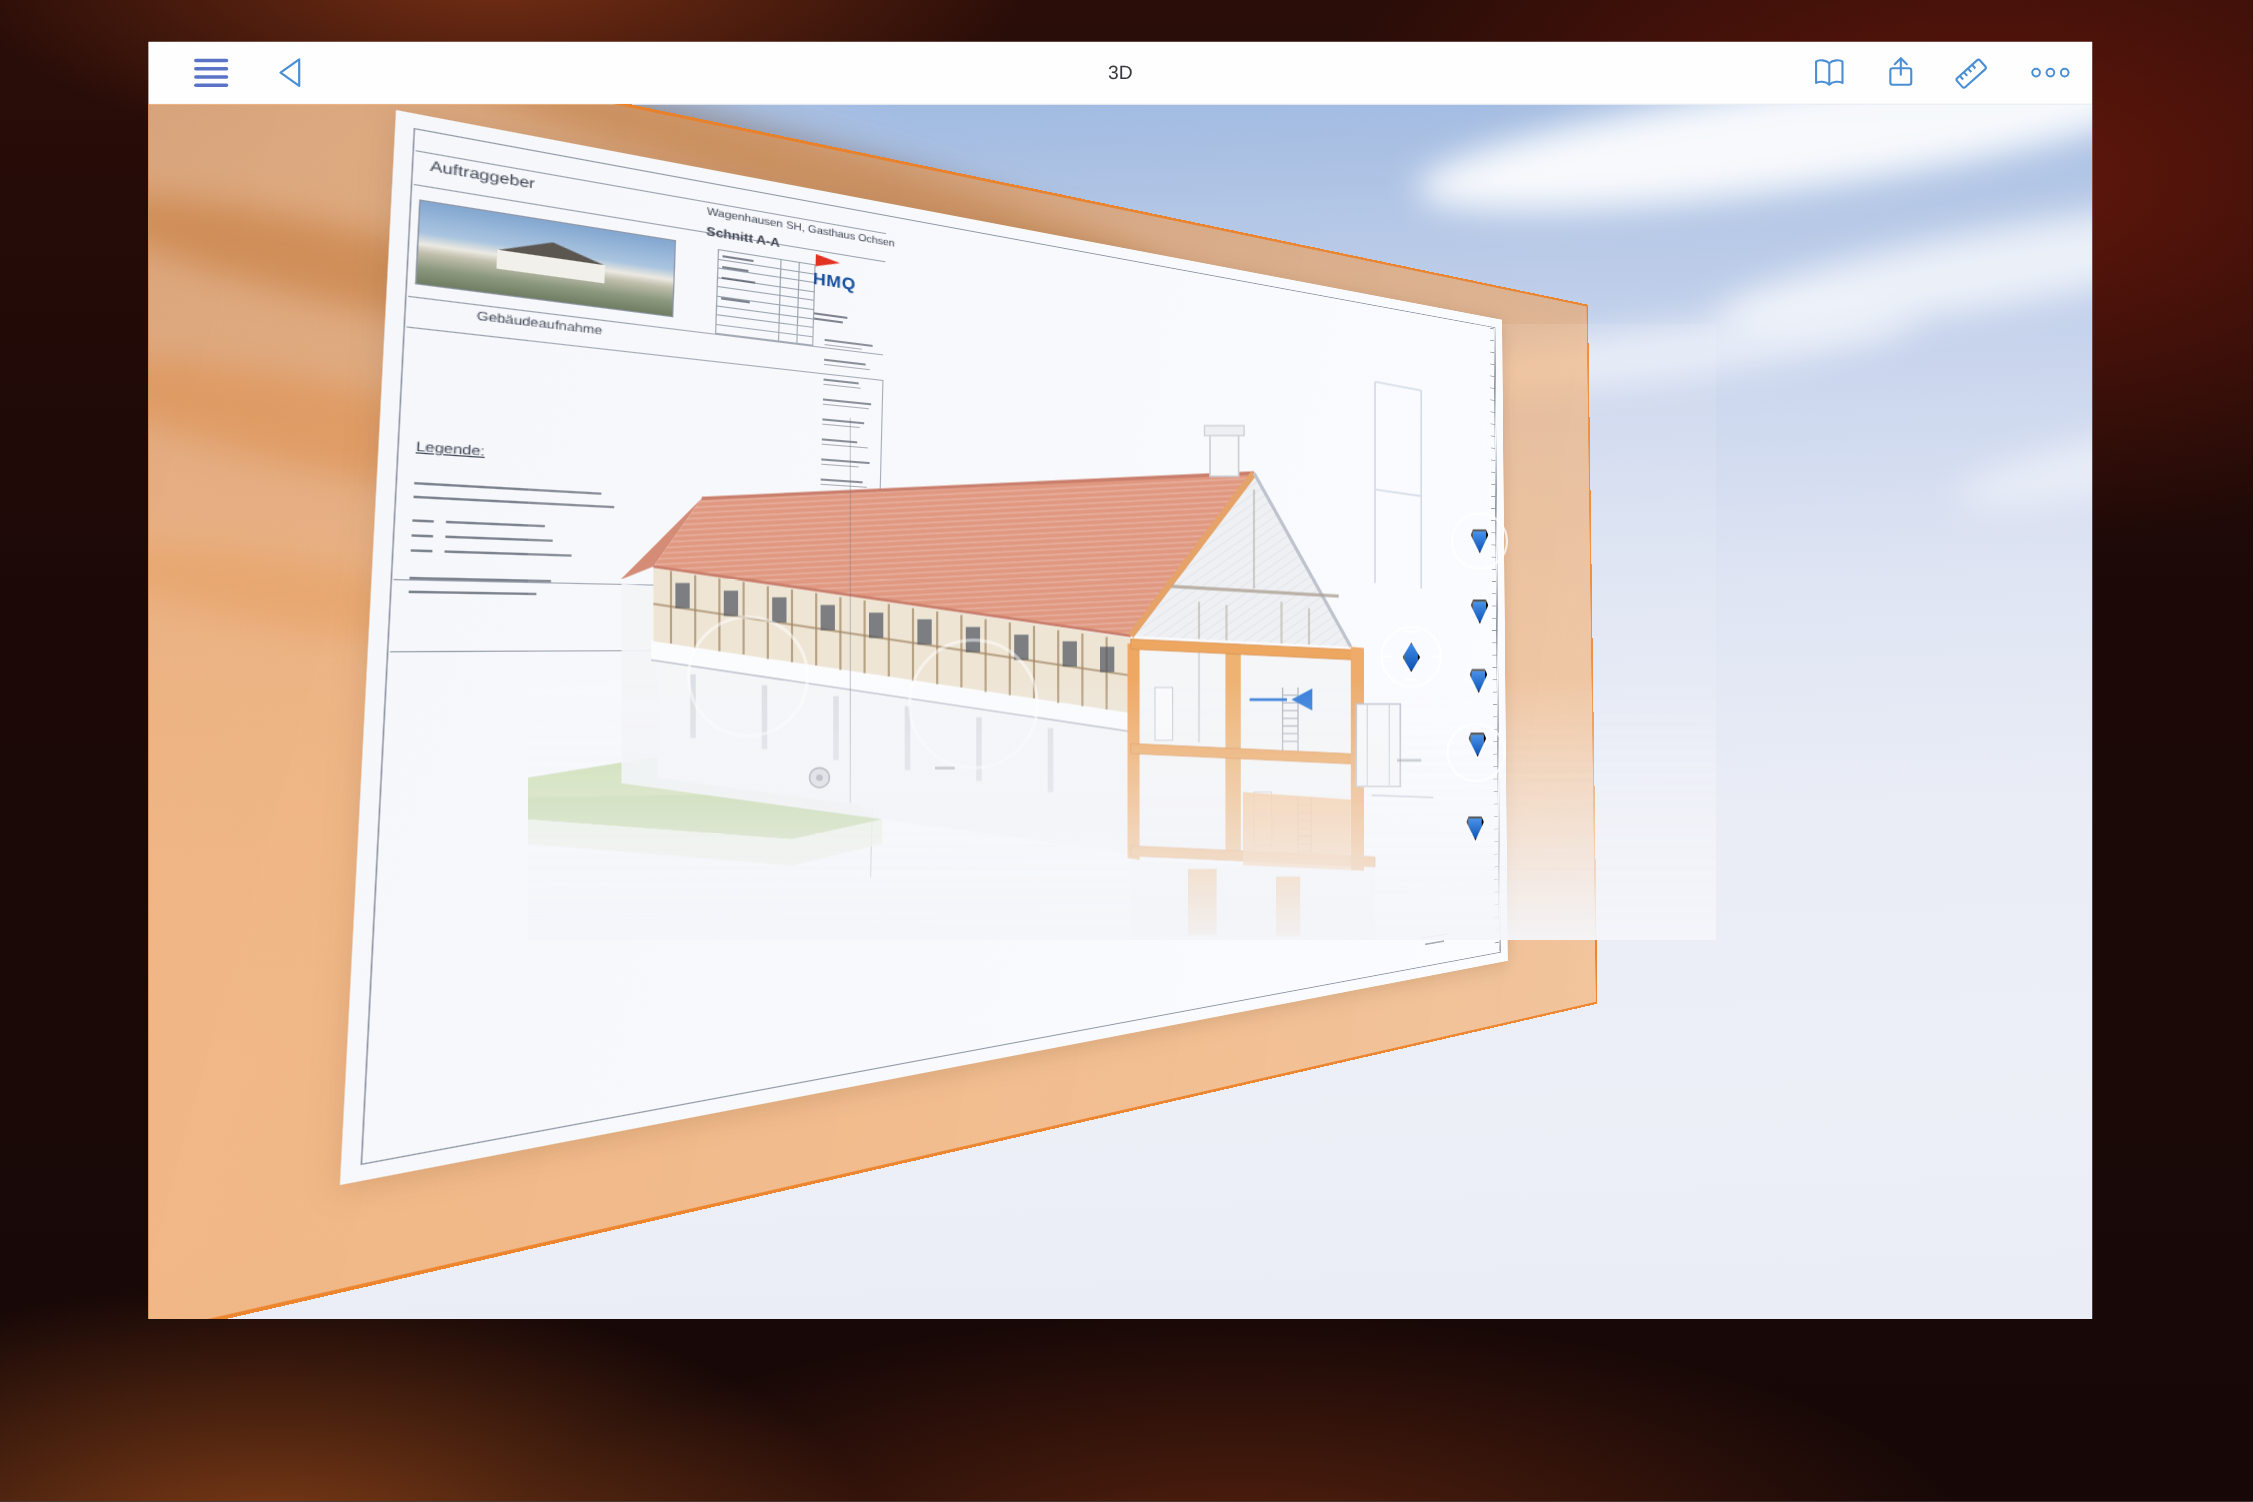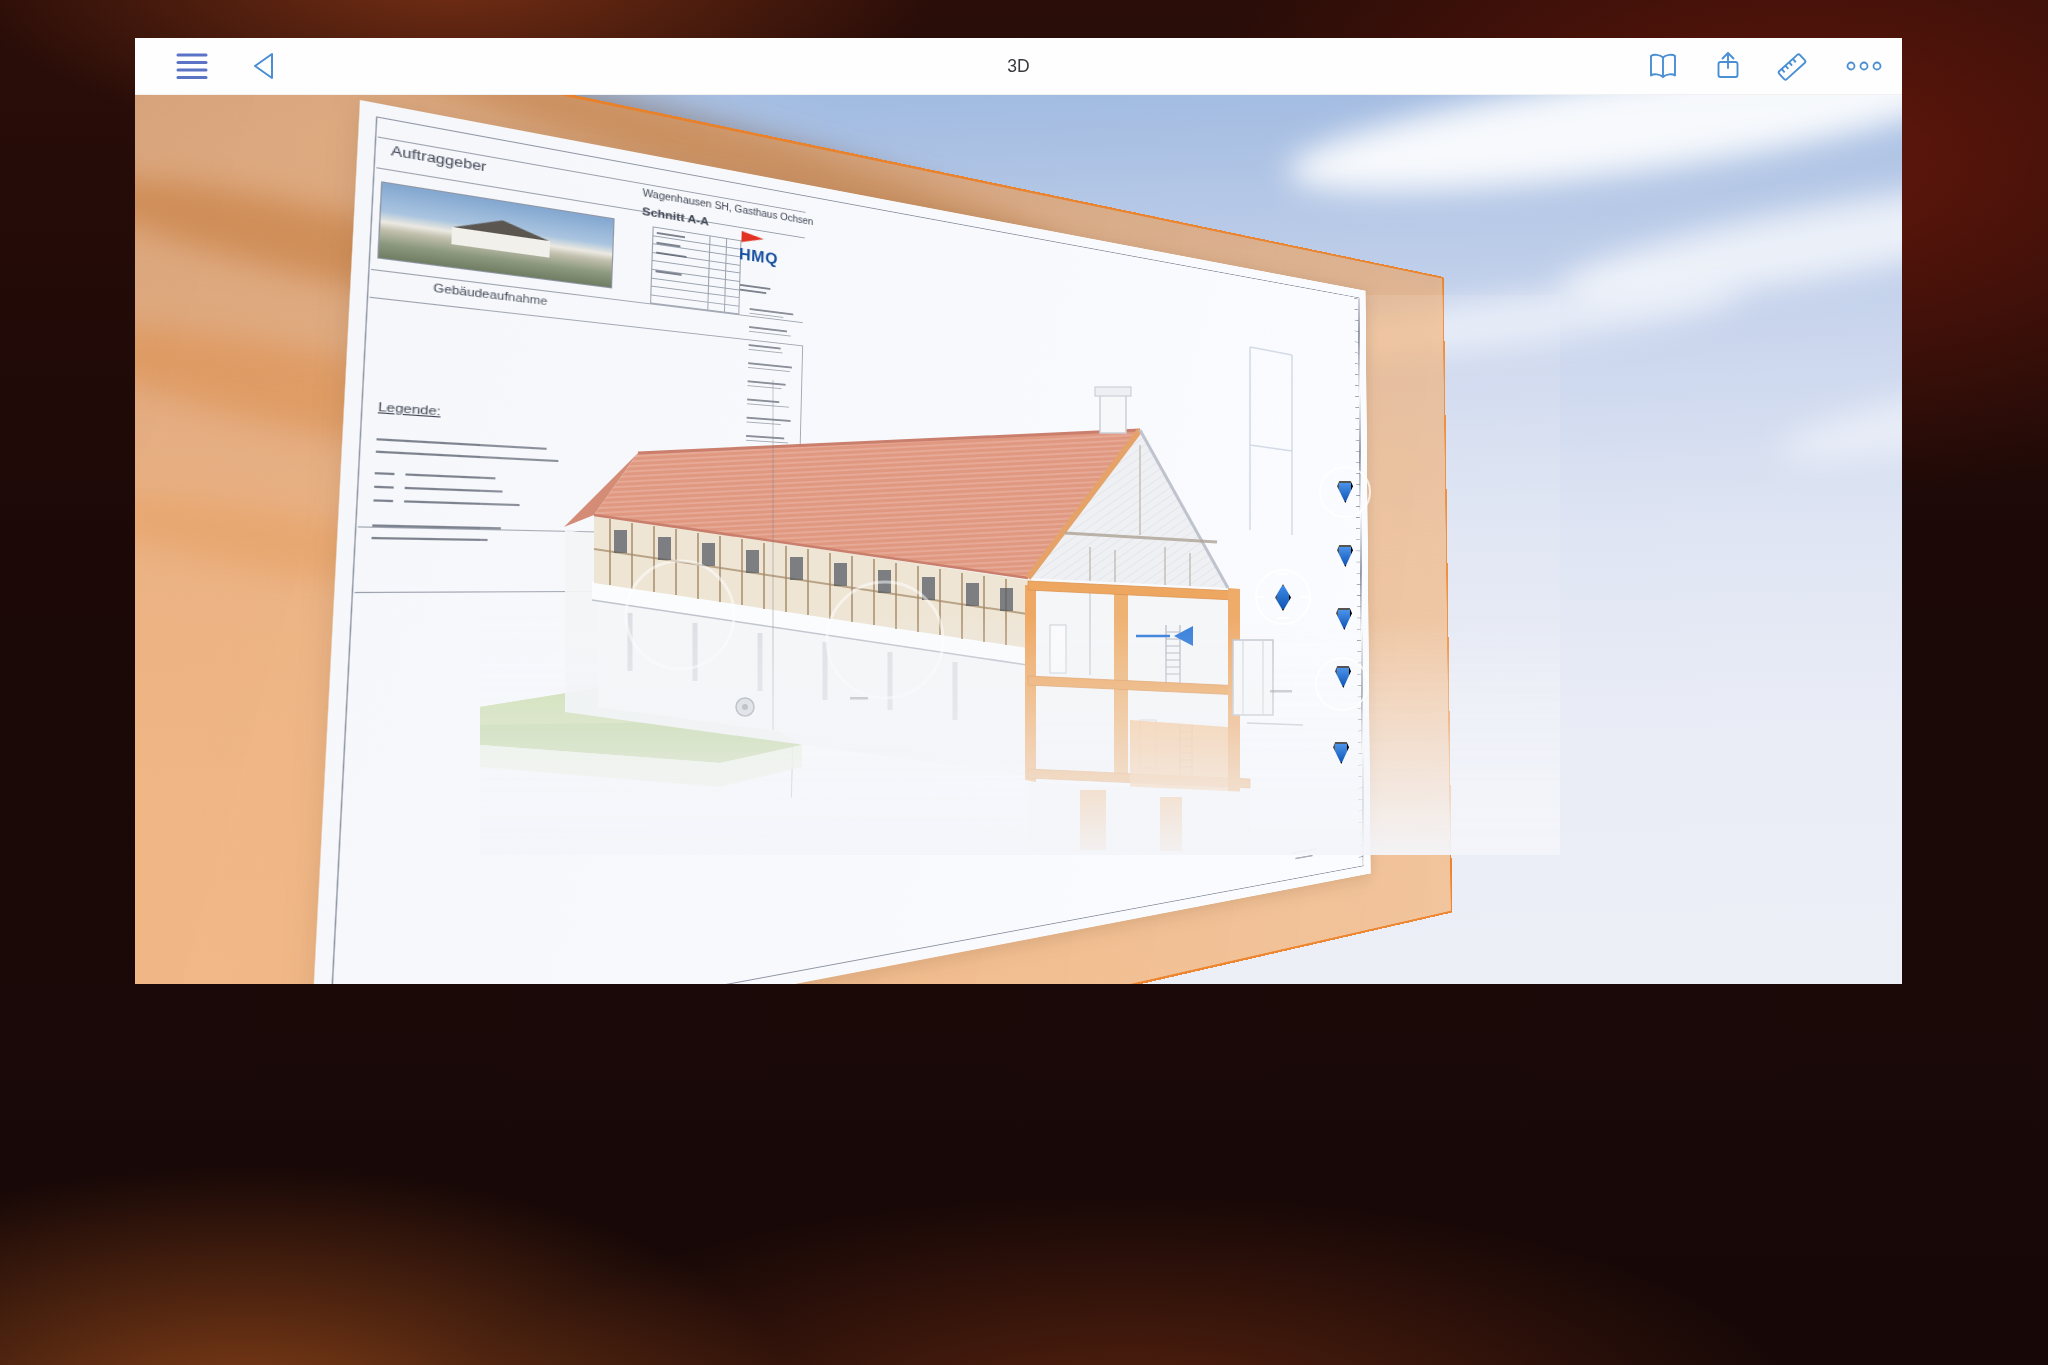--- a/index.html
+++ b/index.html
@@ -5,21 +5,21 @@
   html,body{margin:0;padding:0;background:#0e0606;}
   *{box-sizing:border-box;}
   .stage{position:relative;width:2048px;height:1365px;overflow:hidden;
     font-family:"Liberation Sans",sans-serif;
     background:
       radial-gradient(900px 480px at 88% 12%, rgba(110,25,12,.85), rgba(0,0,0,0) 70%),
       radial-gradient(700px 260px at 22% -2%, rgba(150,62,26,.7), rgba(0,0,0,0) 70%),
       radial-gradient(800px 360px at 12% 104%, rgba(225,110,38,.55), rgba(0,0,0,0) 70%),
       radial-gradient(900px 300px at 55% 104%, rgba(150,60,22,.5), rgba(0,0,0,0) 75%),
       linear-gradient(180deg,#2a0d08 0%,#1c0907 40%,#170807 100%);}
-  .app{position:absolute;left:135px;top:38px;width:1767px;height:946px;background:#fff;overflow:hidden;}
+  .app{position:absolute;left:135px;top:38px;width:1767px;height:1161px;background:#fff;overflow:hidden;}
   
   .toolbar{position:absolute;left:0;top:0;width:100%;height:57px;background:#fefefe;border-bottom:1px solid rgba(0,0,0,.05);z-index:50;}
   .tbi{position:absolute;top:13px;width:34px;height:32px;background:none;border:none;padding:0;cursor:pointer;}
   .tb-title{position:absolute;left:0;top:0;width:100%;height:57px;line-height:57px;text-align:center;font-size:17.5px;font-weight:500;color:#3a3a3e;}
   
   .scene{position:absolute;left:0;top:57px;width:1767px;height:1232px;overflow:hidden;
     background:
       radial-gradient(700px 300px at 12% 2%, rgba(255,255,255,.30), rgba(255,255,255,0) 70%),
       linear-gradient(178deg,#9db8e0 0%,#b4c7e6 11%,#ccd7ee 24%,#dfe5f3 38%,#eaedf6 54%,#edeff7 74%,#e9ecf5 100%);}
   .cloud{position:absolute;border-radius:50%;filter:blur(15px);}

